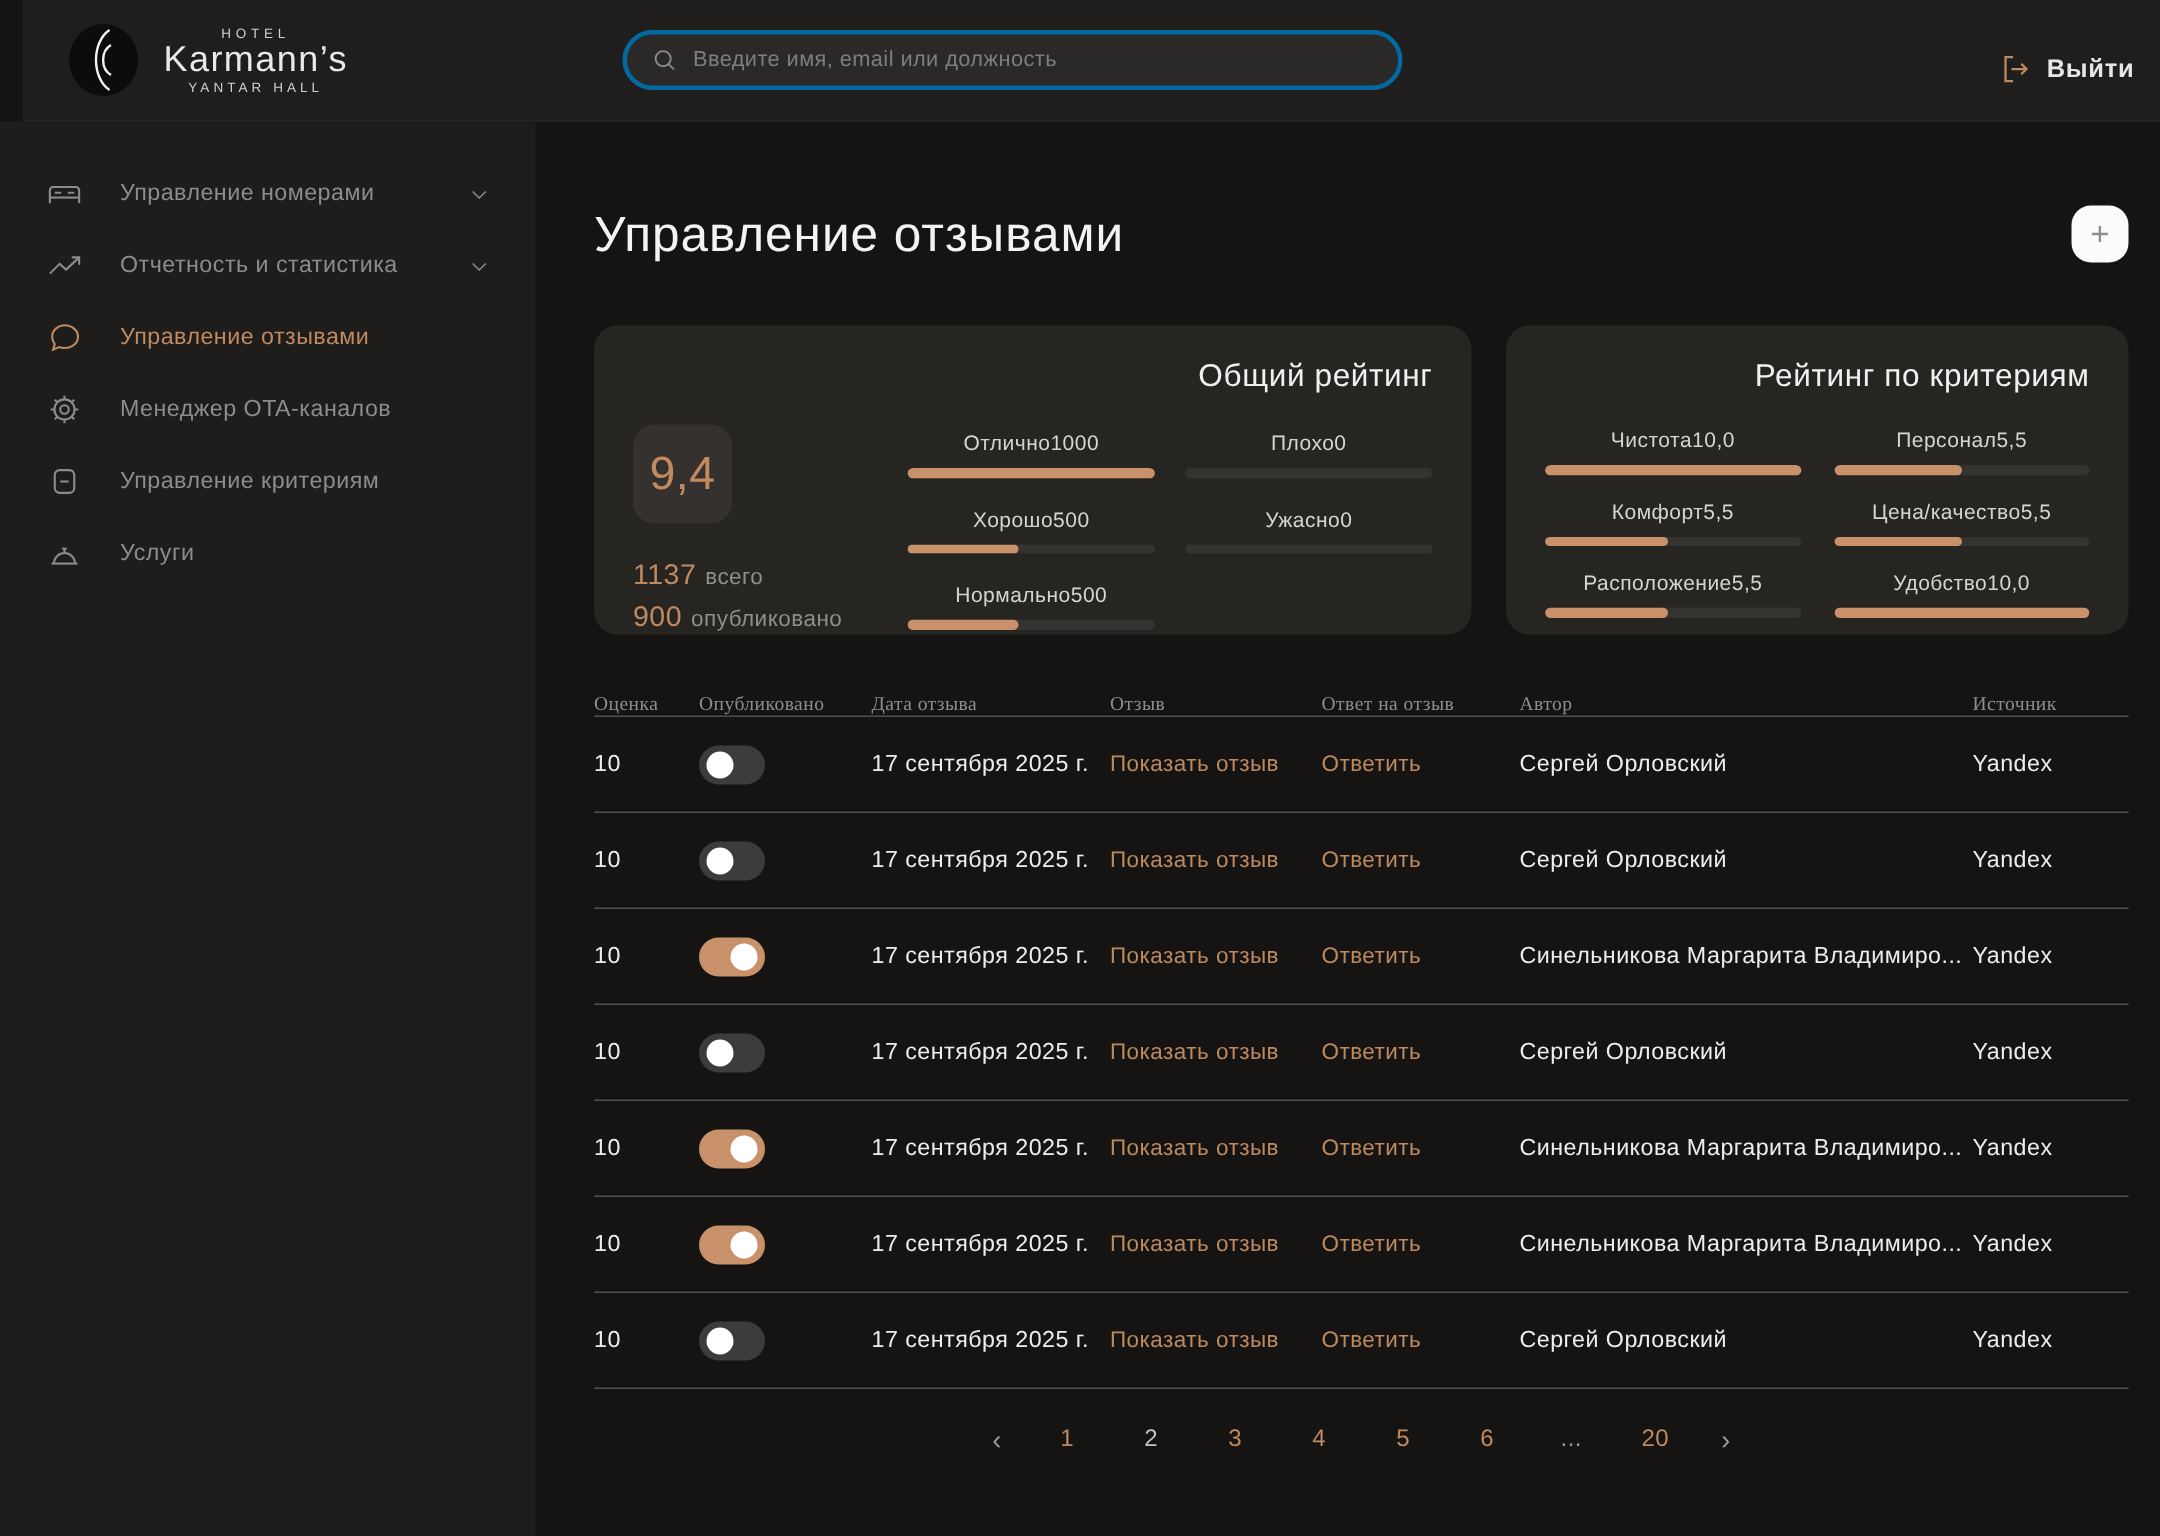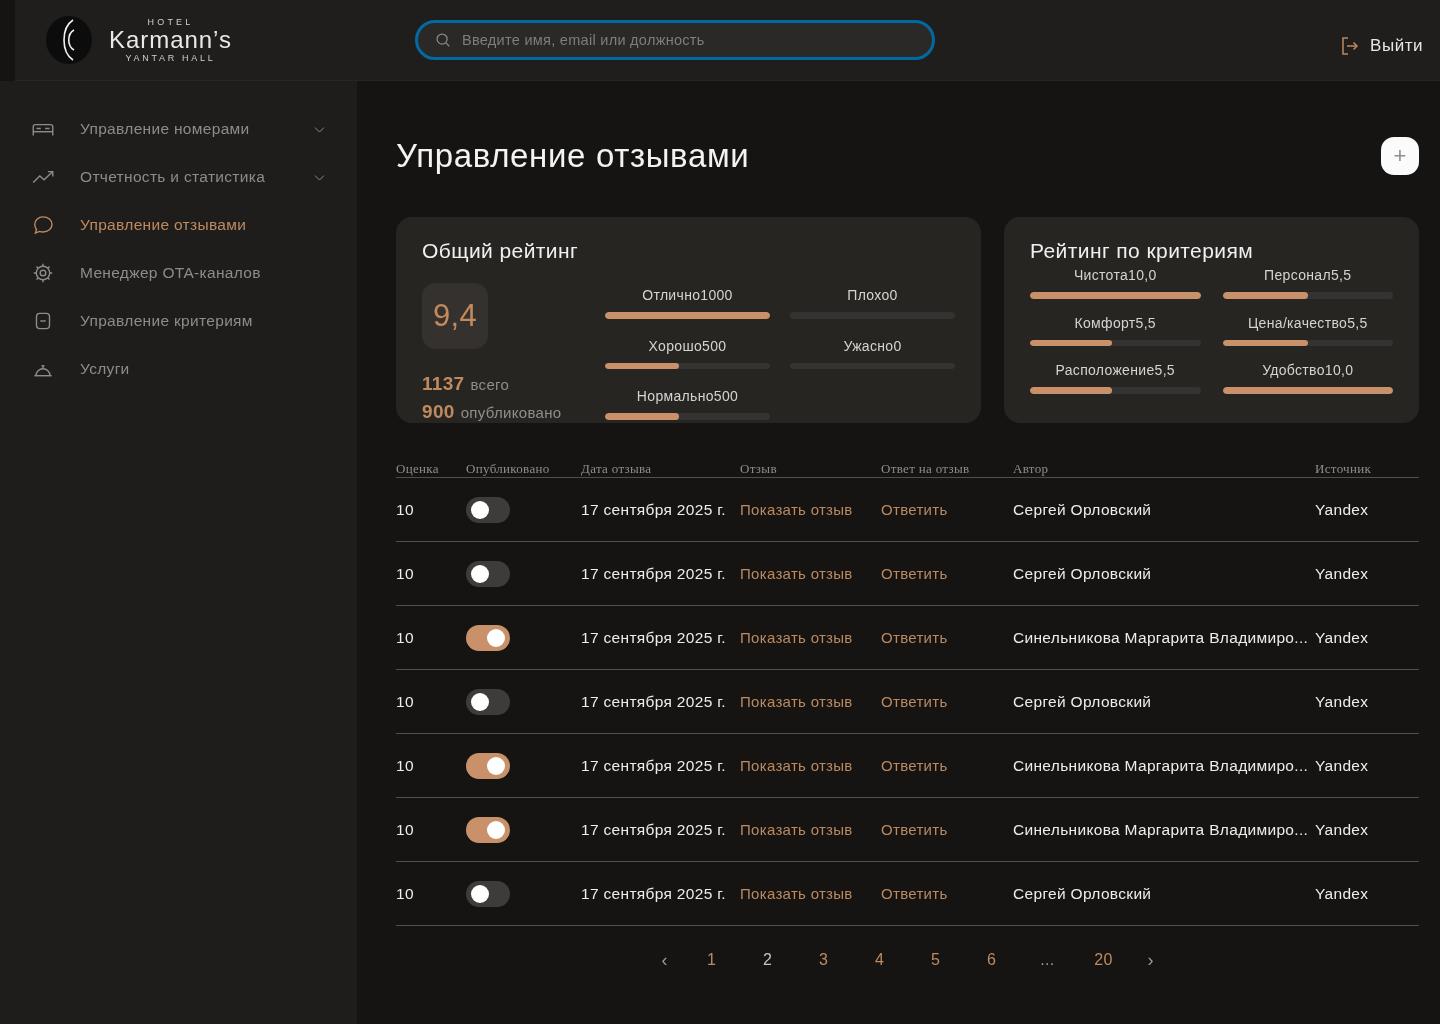--- a/index.html
+++ b/index.html
@@ -30,21 +30,21 @@
     display:flex; align-items:center; gap:10px; padding:0 16px;
   }
   .search input {
     flex:1; background:transparent; border:none; outline:none;
     font-family:inherit; font-weight:300; font-size:14.5px; color:#d9d9d9; letter-spacing:.02em;
   }
   .search input::placeholder { color:#7f7e7c; }
   .logout {
     margin-left:auto; margin-right:32px; display:flex; align-items:center; gap:9px;
     background:none; border:none; cursor:pointer;
-    font-family:inherit; font-weight:400; font-size:17px; color:#e6e6e6; letter-spacing:.03em;margin-top:12px;
+    font-family:inherit; font-weight:700; font-size:17px; color:#e6e6e6; letter-spacing:.03em;margin-top:12px;
   }
 
   
   .sidebar {
     position:absolute; top:81px; left:0; width:357px; height:943px;
     background:#1e1d1c; padding:24px 0;
   }
   .side-item {
     height:48px; display:flex; align-items:center; gap:24px;
     padding:0 30px 0 30px; cursor:pointer; color:#8d8c8a; font-size:15.5px;
@@ -61,44 +61,44 @@
   .page-title { font-size:33px; font-weight:300; color:#f3f3f3; letter-spacing:.02em; }
   .add-btn {
     width:38px; height:38px; border:none; border-radius:13px; background:#fbfbfb;
     color:#8f8f8f; font-size:22px; font-weight:300; line-height:1; cursor:pointer;
     display:flex; align-items:center; justify-content:center; font-family:inherit;
   }
 
   
   .cards { margin-top:42px; display:grid; grid-template-columns:585px 1fr; gap:23px; }
   .card { background:#272522; border-radius:16px; padding:22px 26px; height:206px; }
-  .card-title { font-size:21px; color:#f0f0f0; letter-spacing:.02em; }
+  .card-title { font-size:21px; color:#f0f0f0; letter-spacing:.02em;text-align:right; }
 
   .overall-body { display:flex; margin-top:20px; gap:36px; }
   .score-col { width:162px; }
   .score-box {
     width:66px; height:66px; border-radius:14px; background:#34312e;
     display:flex; align-items:center; justify-content:center;
     font-size:31px; color:#c28a5e;
   }
   .counts { margin-top:24px; font-size:15px; color:#8f8e8c; }
   .counts div { margin-top:6px; }
-  .counts b { font-weight:700; font-size:19px; color:#bf8a5f; margin-right:6px; }
+  .counts b { font-weight:400; font-size:19px; color:#bf8a5f; margin-right:6px; }
 
   .dist-grid {
     display:grid; grid-template-rows:repeat(3, auto); grid-auto-flow:column;
     grid-auto-columns:165px; column-gap:20px; row-gap:16px; margin-top:4px;
   }
   .meter .line { display:flex; justify-content:center; font-size:14px; color:#d4d4d3; margin-bottom:9px; }
   .meter .track { height:6.5px; border-radius:4px; background:#353331; overflow:hidden; }
   .meter .fill { height:100%; border-radius:4px; background:#c9916a; }
 
   .crit-grid {
     display:grid; grid-template-rows:repeat(3, auto); grid-auto-flow:column;
-    grid-auto-columns:1fr; column-gap:22px; row-gap:16px; margin-top:4px;
+    grid-auto-columns:1fr; column-gap:22px; row-gap:16px; margin-top:22px;
   }
 
   
   .table { margin-top:38px; }
   .trow {
     display:grid;
     grid-template-columns:70px 115px 159px 141px 132px 302px 1fr;
     align-items:center;
   }
   .thead { font-size:13px; color:#8f8e8c; border-bottom:1px solid rgba(255,255,255,.25);font-family:Liberation Serif, serif; }

